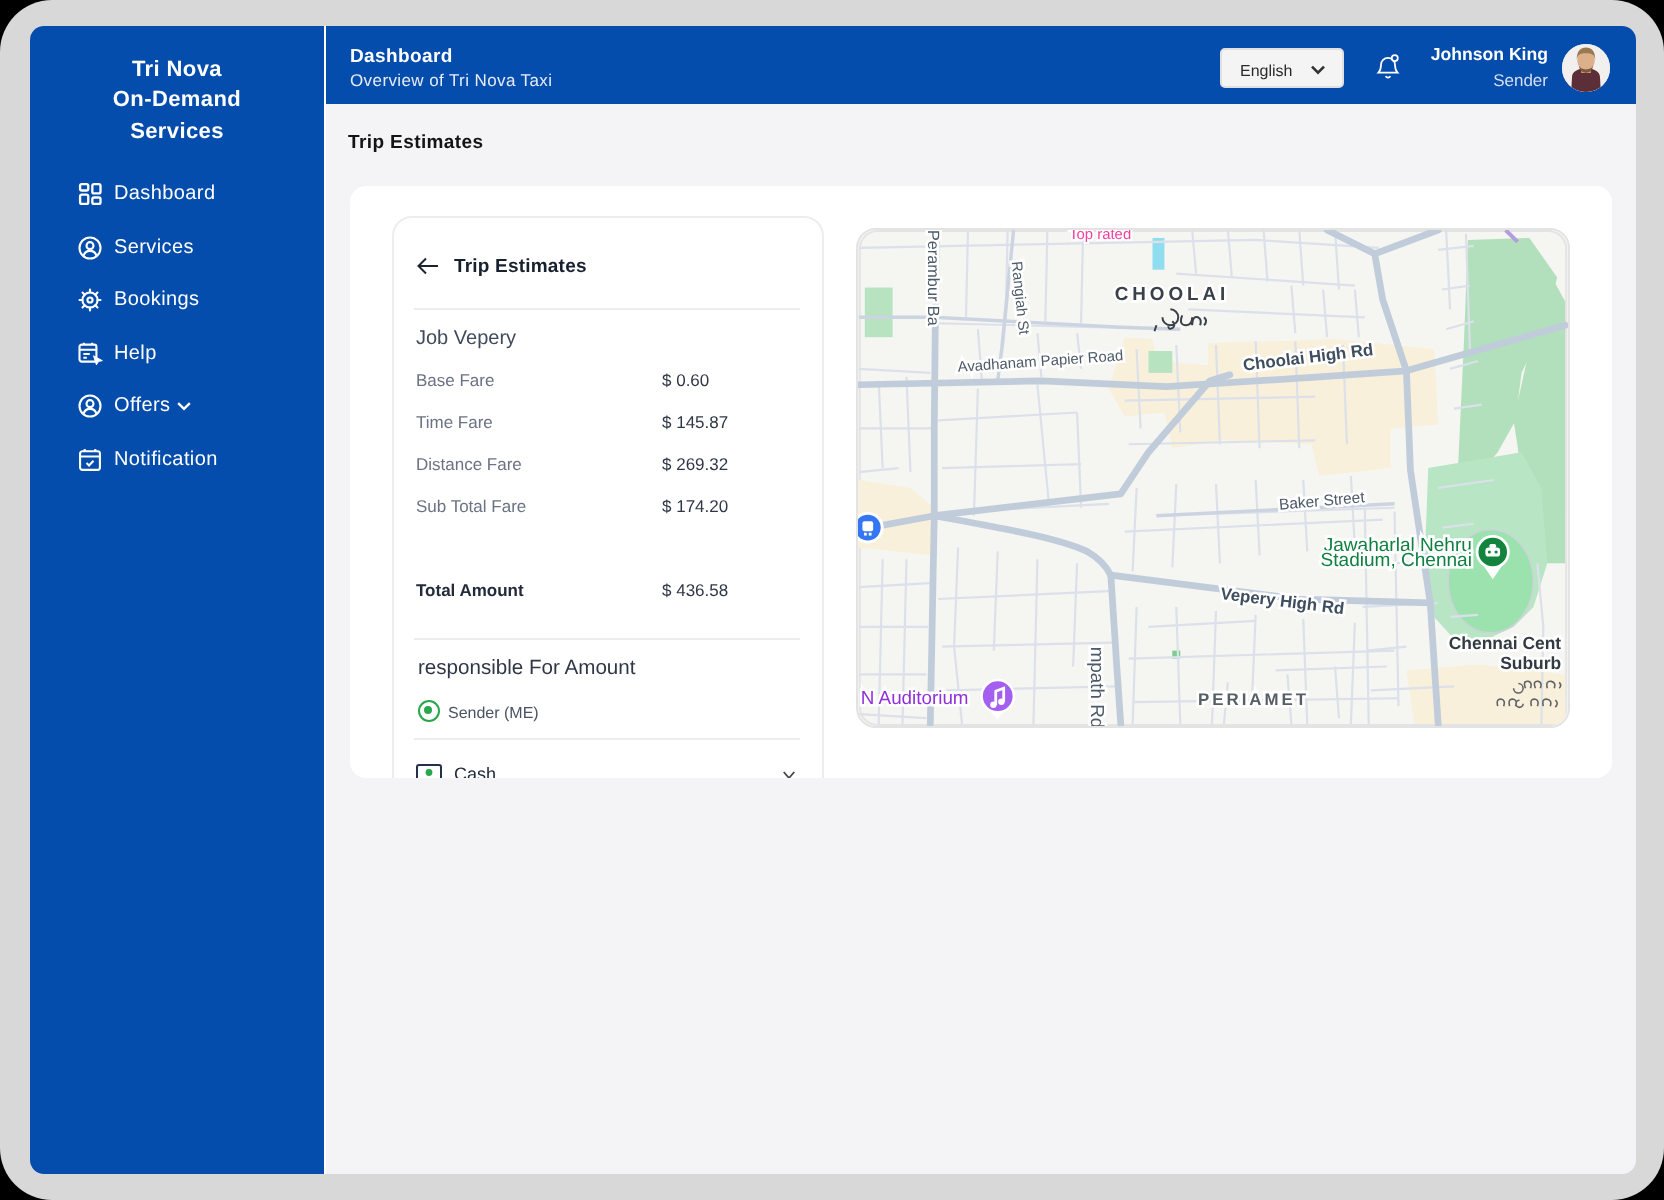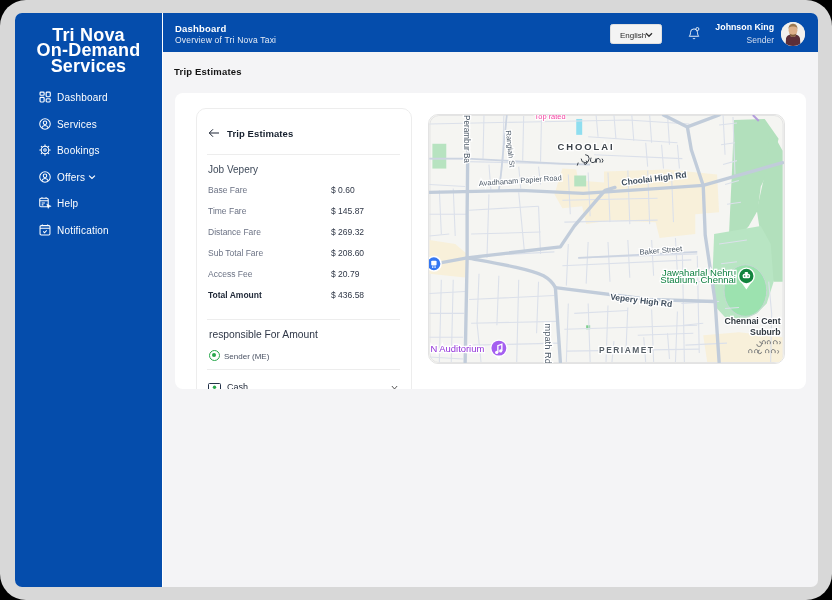--- a/index.html
+++ b/index.html
@@ -1,29 +1,29 @@
 <!DOCTYPE html>
 <html><head>
 <meta charset="utf-8">
 <style>
 * { margin:0; padding:0; box-sizing:border-box; }
 html,body { width:832px; height:600px; background:#000; font-family:"Liberation Sans",sans-serif; overflow:hidden; }
 .frame { position:absolute; left:0; top:0; width:832px; height:600px; background:#d8d8d8; border-radius:26px; }
 .app { position:absolute; left:15px; top:13px; width:803px; height:574px; border-radius:7px; overflow:hidden; background:#f4f4f6; }
 .sidebar { position:absolute; left:0; top:0; width:147px; height:574px; background:#054dac; color:#fff; }
 .sep { position:absolute; left:147px; top:0; width:1px; height:574px; background:#fff; }
-.sb-title { position:absolute; left:0; top:15px; width:147px; text-align:center; font-size:18px; font-weight:bold; line-height:15.3px; letter-spacing:.2px; }
+.sb-title { position:absolute; left:0; top:15px; width:147px; text-align:center; font-size:11px; font-weight:bold; line-height:15.3px; letter-spacing:.2px; }
 .menu { position:absolute; left:0; top:71px; width:147px; }
 .mi { position:relative; height:26.5px; }
 .mi svg { position:absolute; left:23px; top:50%; transform:translateY(-50%); }
 .mi span { position:absolute; left:42px; top:50%; transform:translateY(-50%); font-size:10px; letter-spacing:.2px; }
 .topbar { position:absolute; left:148px; top:0; right:0; height:39px; background:#054dac; color:#fff; }
 .tb-title { position:absolute; left:12px; top:9.5px; font-size:9.5px; font-weight:bold; letter-spacing:.2px; }
 .tb-sub { position:absolute; left:12px; top:22px; font-size:8.5px; color:#e6ecf6; letter-spacing:.2px;text-align:right; }
-.lang { position:absolute; left:447px; top:11px; width:52px; height:19.5px; background:#f4f4f4; border-radius:2.5px; border:1px solid #e0e0e0; }
+.lang { position:absolute; left:447px; top:11px; width:62px; height:19.5px; background:#f4f4f4; border-radius:2.5px; border:1px solid #e0e0e0; }
 .lang span { position:absolute; left:9px; top:5.5px; font-size:8px; color:#2b2b2b; }
 .lang svg { position:absolute; right:8px; top:7px; }
 .bell { position:absolute; left:524px; top:13px; }
 .who { position:absolute; left:451px; top:0; width:160px; height:39px; text-align:right; }
 .who .n { position:absolute; right:0; top:9px; font-size:8.8px; font-weight:bold; width:160px; }
 .who .r { position:absolute; right:0; top:22px; font-size:8.5px; color:#d6dff0; width:160px; }
 .avatar { position:absolute; left:618px; top:9px; width:24px; height:24px; border-radius:50%; overflow:hidden; background:#e9e9e7; }
 .content-head { position:absolute; left:159px; top:53px; font-size:9.5px; font-weight:bold; color:#141414; letter-spacing:.2px; }
 .card { position:absolute; left:159.5px; top:79.5px; width:631px; height:296px; background:#fff; border-radius:8px; overflow:hidden; }
 .panel { position:absolute; left:21.5px; top:15px; width:216px; height:300px; border:1px solid #ededed; border-radius:10px; background:#fff; }
@@ -73,36 +73,36 @@
               <circle cx="12" cy="12" r="6.5"></circle>
               <circle cx="12" cy="12" r="2.2"></circle>
               <g stroke-linecap="round">
                 <path d="M12 5.5V3M12 21v-2.5M5.5 12H3M21 12h-2.5M7.4 7.4L5.6 5.6M18.4 18.4l-1.8-1.8M7.4 16.6l-1.8 1.8M18.4 5.6l-1.8 1.8"></path>
               </g>
             </svg>
             <span>Bookings</span>
           </div>
       <div class="mi">
             <svg width="14" height="14" viewBox="0 0 24 24" fill="none" stroke="#fff" stroke-width="1.8">
+              <rect x="3" y="4" width="14.5" height="14.5" rx="2"></rect>
+              <path d="M6.8 4V2.3M13.8 4V2.3M3 8.3h14.5M6.3 12h5.5M6.3 15.2h3"></path>
+              <path d="M15 13.5l2.5 7.8 1.8-2.9 3.3-.7z" fill="#fff" stroke="#fff" stroke-width="0.8"></path>
+            </svg>
+            <span>Help</span>
+          </div>
+      <div class="mi">
+            <svg width="14" height="14" viewBox="0 0 24 24" fill="none" stroke="#fff" stroke-width="1.8">
               <circle cx="12" cy="12" r="9"></circle>
               <circle cx="12" cy="10" r="3"></circle>
               <path d="M6.5 18.5c1-3 3-4 5.5-4s4.5 1 5.5 4"></path>
             </svg>
             <span>Offers</span>
         <svg style="left:72px;width:10px;height:10px" viewBox="0 0 24 24" fill="none" stroke="#fff" stroke-width="2.8">
               <path d="M5 8.5l7 7 7-7"></path>
             </svg>
-          </div>
-      <div class="mi">
-            <svg width="14" height="14" viewBox="0 0 24 24" fill="none" stroke="#fff" stroke-width="1.8">
-              <rect x="3" y="4" width="14.5" height="14.5" rx="2"></rect>
-              <path d="M6.8 4V2.3M13.8 4V2.3M3 8.3h14.5M6.3 12h5.5M6.3 15.2h3"></path>
-              <path d="M15 13.5l2.5 7.8 1.8-2.9 3.3-.7z" fill="#fff" stroke="#fff" stroke-width="0.8"></path>
-            </svg>
-            <span>Help</span>
           </div>
       <div class="mi">
             <svg width="14" height="14" viewBox="0 0 24 24" fill="none" stroke="#fff" stroke-width="1.8">
               <rect x="3.5" y="4.5" width="17" height="16" rx="2"></rect>
               <path d="M7.5 4.5V2.5M16.5 4.5V2.5M3.5 9h17M9 14.5l2.2 2.2 3.8-4"></path>
             </svg>
             <span>Notification</span>
           </div>
     </div>
   </div>
@@ -154,25 +154,21 @@
       <div class="row" style="top:97px">
             <span class="l">Time Fare</span>
             <span class="v">$ 145.87</span>
           </div>
       <div class="row" style="top:118px">
             <span class="l">Distance Fare</span>
             <span class="v">$ 269.32</span>
           </div>
       <div class="row" style="top:139px">
             <span class="l">Sub Total Fare</span>
-            <span class="v">$ 208.60</span>
-          </div>
-      <div class="row" style="top:160px">
-            <span class="l">Access Fee</span>
-            <span class="v">$ 20.79</span>
+            <span class="v">$ 174.20</span>
           </div>
       <div class="row bold" style="top:181px">
             <span class="l">Total Amount</span>
             <span class="v">$ 436.58</span>
           </div>
       <div class="hr" style="top:210px"></div>
       <div class="resp">responsible For Amount</div>
       <div class="radio">
             <i></i>
           </div>

